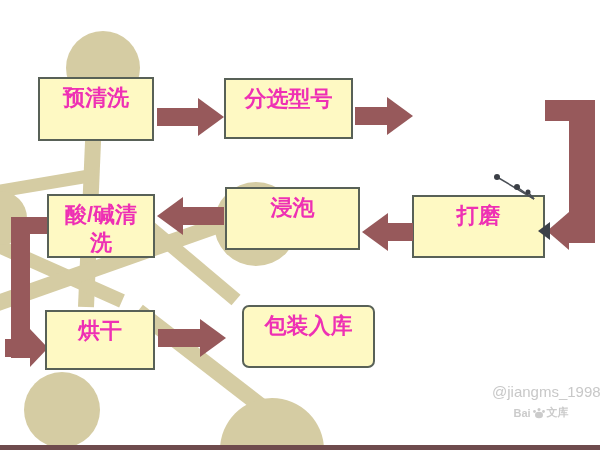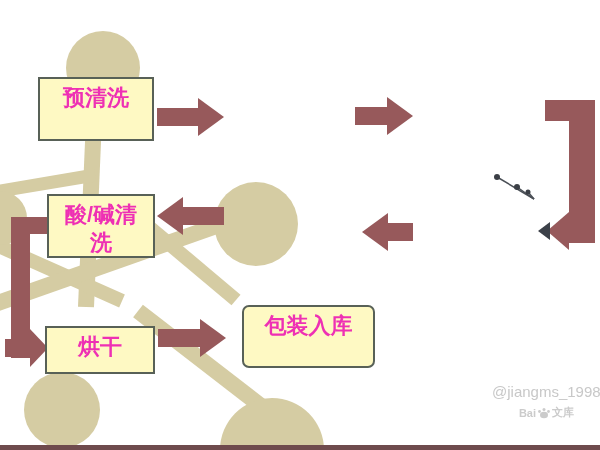--- a/index.html
+++ b/index.html
@@ -42,21 +42,21 @@
     border-top:9px solid transparent; border-bottom:9px solid transparent;
     border-right:12px solid #3c4149;}
   .pins{position:absolute; z-index:4;}
   .watermark-user{
     position:absolute; left:492px; top:383px; width:110px; text-align:left;
     font-size:15px; color:#c8c8c8; z-index:2;
   }
   .watermark-logo{
     position:absolute; left:508px; top:405px; width:66px; text-align:right;
     font-size:11px; font-weight:bold; color:#cbcbcb; z-index:2;
-    display:flex; align-items:center; justify-content:flex-end; gap:1px;
+    display:flex; align-items:center; justify-content:center; gap:1px;
   }
   .bottom-band{position:absolute; left:0; bottom:0; width:600px; height:5px;
     background:#6f4b4d; z-index:5;}
 </style>
 </head>
 <body>
 
 <div class="stage">
 
   <svg class="decor-layer" width="600" height="450" viewBox="0 0 600 450">
@@ -74,26 +74,35 @@
       <circle cx="256" cy="224" r="42"></circle>
       <circle cx="62" cy="410" r="38"></circle>
       <circle cx="272" cy="450" r="52"></circle>
     </g>
   </svg>
 
 
   <div class="node" style="left:38px;top:77px;width:116px;height:64px;">
     <span class="lbl">预清洗</span>
   </div>
+  <div class="node" style="left:224px;top:78px;width:129px;height:61px;">
+    <span class="lbl">分选型号</span>
+  </div>
 
   <div class="node w94" style="left:47px;top:194px;width:108px;height:64px;">
     <span class="lbl">酸/碱清洗</span>
   </div>
+  <div class="node" style="left:225px;top:187px;width:135px;height:63px;">
+    <span class="lbl">浸泡</span>
+  </div>
+  <div class="node" style="left:412px;top:195px;width:133px;height:63px;">
+    <span class="lbl">打磨</span>
+  </div>
 
-  <div class="node" style="left:45px;top:326px;width:110px;height:48px;">
+  <div class="node" style="left:45px;top:310px;width:110px;height:60px;">
     <span class="lbl">烘干</span>
   </div>
   <div class="node" style="left:242px;top:305px;width:133px;height:63px;border-radius:7px;">
     <span class="lbl">包装入库</span>
   </div>
 
   <div class="harrow r" style="left:157px;top:98px;width:67px;">
     <div class="shaft"></div>
     <div class="head"></div>
   </div>

